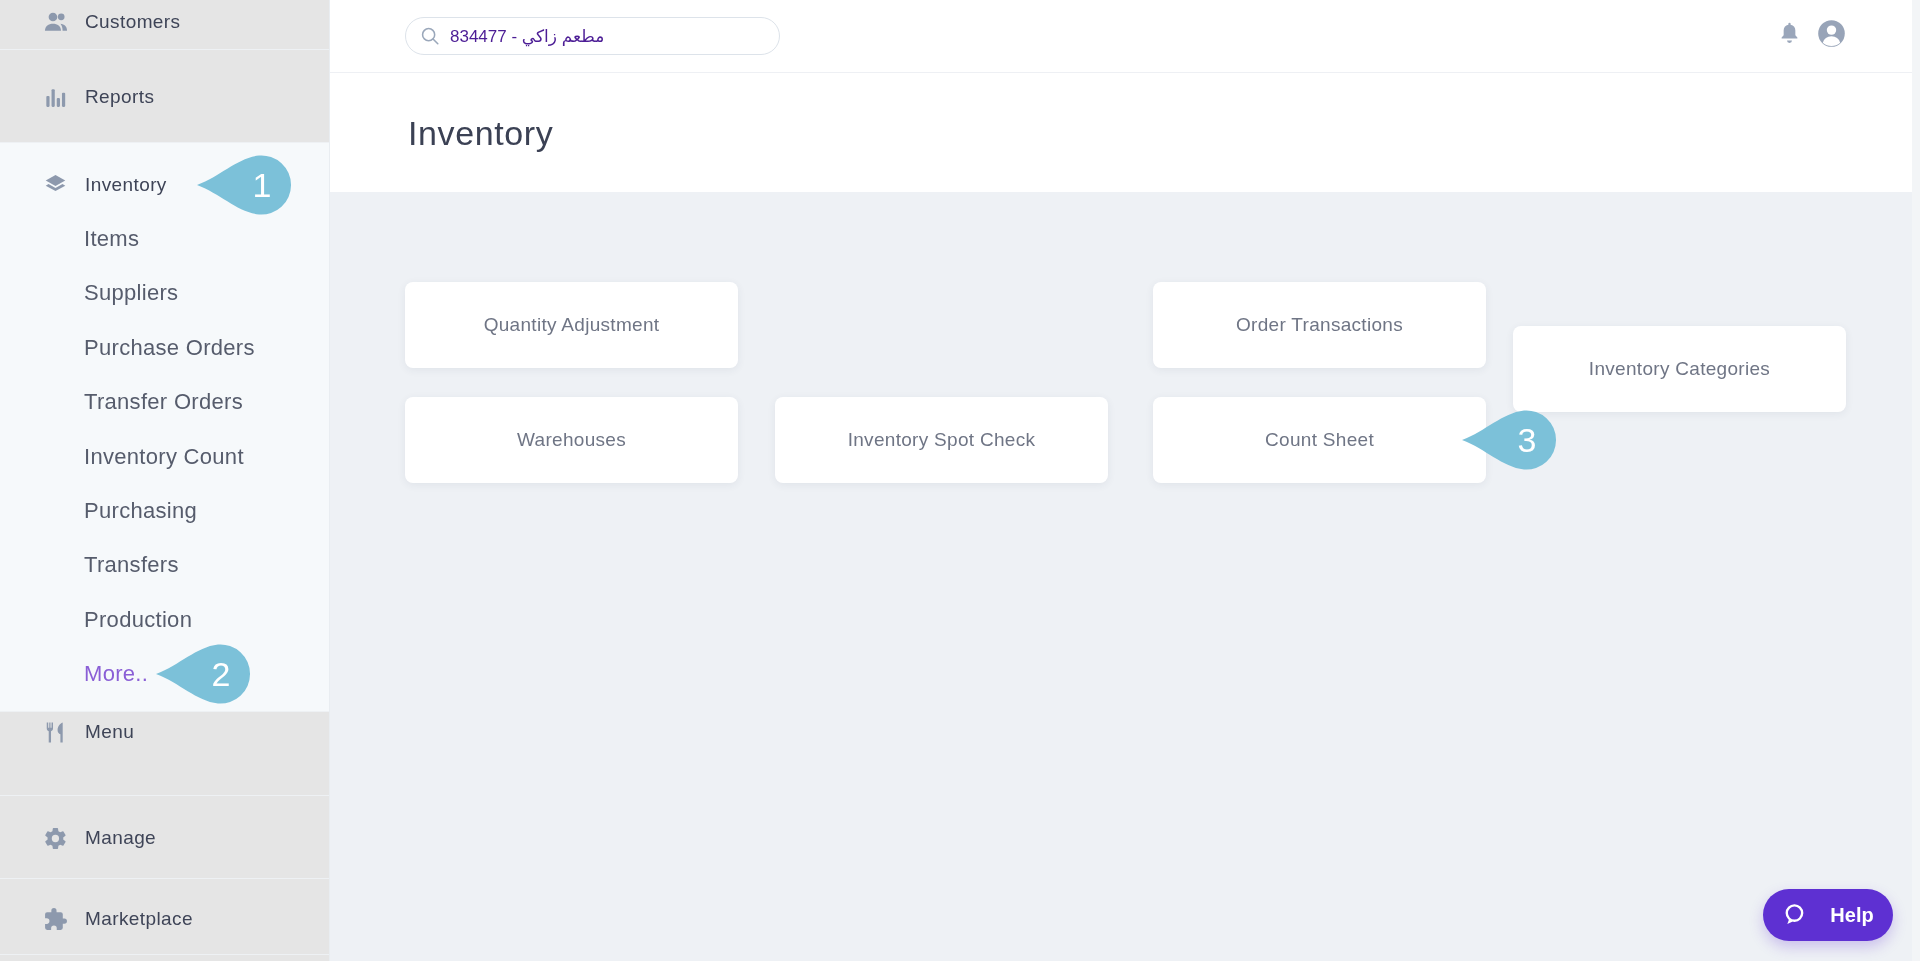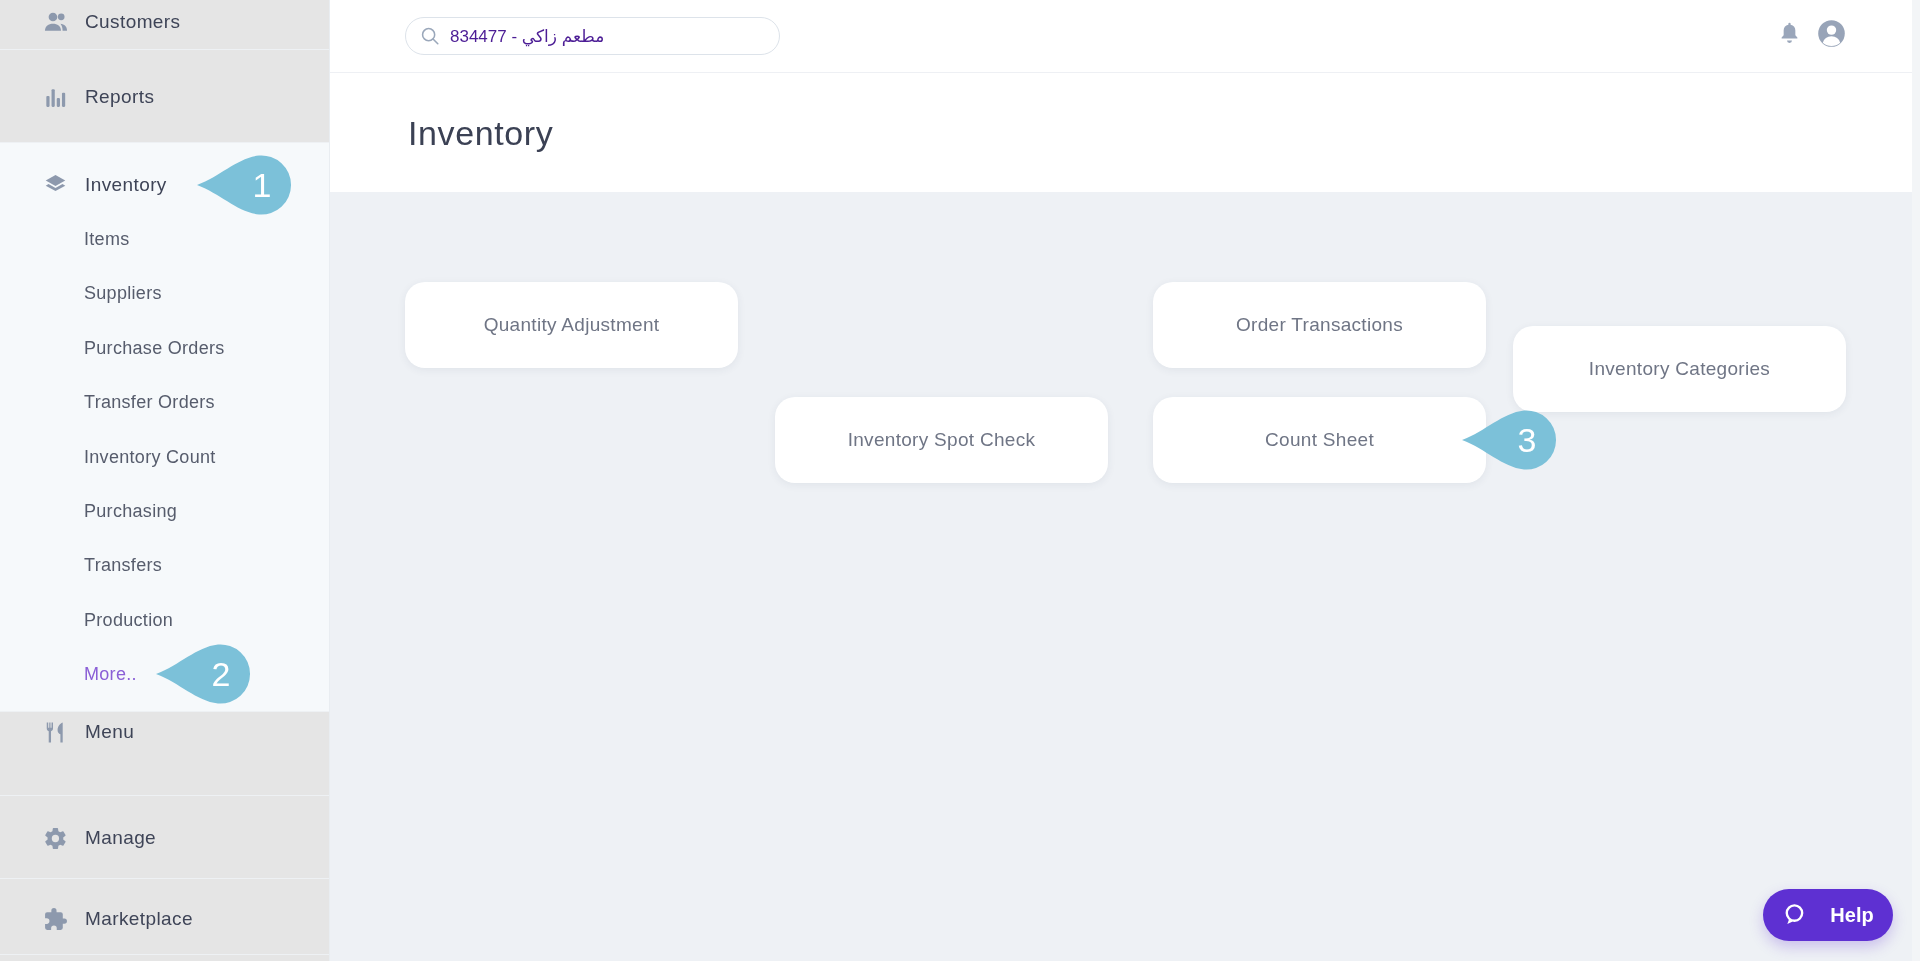--- a/index.html
+++ b/index.html
@@ -13,21 +13,21 @@
   .inv-group-bg { position:absolute; left:0; top:143px; width:329px; height:568px;
     background:#f6f9fb; }
   .side-divider { position:absolute; left:0; width:329px; height:1px; background:#eef1f4; }
   .nav-row { position:absolute; left:42px; height:40px; display:flex; align-items:center;
     gap:16px; transform:translateY(-50%); cursor:pointer; }
   .nav-row .nv-icon { width:27px; height:27px; flex:0 0 27px; display:flex;
     align-items:center; justify-content:center; }
   .nav-row .nv-label { font-size:19px; color:#3e4457; letter-spacing:.4px; white-space:nowrap; }
   .sub-row { position:absolute; left:84px; height:34px; display:flex; align-items:center;
     transform:translateY(-50%); cursor:pointer; }
-  .sub-row .nv-label { font-size:18px; color:#565c6c; font-weight:300; letter-spacing:.3px; white-space:nowrap; }
+  .sub-row .nv-label { font-size:22px; color:#565c6c; font-weight:300; letter-spacing:.3px; white-space:nowrap; }
   .sub-row .nv-label.more { color:#8a5fd6; }
 
   
   .topbar { position:absolute; left:330px; top:0; width:1590px; height:73px;
     background:#fff; border-bottom:1px solid #eef0f4; }
   .search-wrap { position:absolute; left:75px; top:17px; width:375px; height:38px; }
   .search-input { width:100%; height:100%; border:1px solid #dde3ea; border-radius:19px;
     padding:0 16px 0 44px; font-size:17px; color:#4c1d95; outline:none; background:#fff;
     font-family:"Liberation Sans","DejaVu Sans",sans-serif; }
   .search-glass { position:absolute; left:14px; top:8px; }
@@ -35,21 +35,21 @@
     border:none; cursor:pointer; padding:0; }
   .icon-btn.bell { left:1444px; top:20px; }
   .icon-btn.avatar { left:1486px; }
 
   .title-area { position:absolute; left:330px; top:73px; width:1590px; height:119px; background:#fff; }
   .page-title { position:absolute; left:78px; top:50%; transform:translateY(-50%);
     font-size:34px; font-weight:300; color:#3b4154; letter-spacing:.6px; }
 
   .content { position:absolute; left:330px; top:192px; width:1590px; height:769px;
     background:#eef1f5; }
-  .card { position:absolute; width:333px; height:86px; background:#fff; border-radius:20px;
+  .card { position:absolute; width:333px; height:86px; background:#fff; border-radius:8px;
     box-shadow:0 2px 8px rgba(46,63,87,.07); display:flex; align-items:center;
     justify-content:center; cursor:pointer; }
   .card span { font-size:19px; color:#6f7585; font-weight:300; letter-spacing:.3px; }
   .r1 { top:90px; } .r2 { top:205px; }
   .c1 { left:75px; } .c2 { left:445px; } .c3 { left:815px;margin-left:8px; } .c4 { left:1183px;margin-top:44px; }
 
   
   .help-btn { position:absolute; right:27px; bottom:20px; width:130px; height:52px;
     border:none; border-radius:26px; background:#5e30d2; color:#fff; display:flex;
     align-items:center; justify-content:center; gap:22px; cursor:pointer;
@@ -200,20 +200,23 @@
   <main class="content">
     <div class="card r1 c1">
       <span>Quantity Adjustment</span>
     </div>
     <div class="card r1 c3">
       <span>Order Transactions</span>
     </div>
     <div class="card r1 c4">
       <span>Inventory Categories</span>
     </div>
+    <div class="card r2 c1">
+      <span>Warehouses</span>
+    </div>
     <div class="card r2 c2">
       <span>Inventory Spot Check</span>
     </div>
     <div class="card r2 c3">
       <span>Count Sheet</span>
     </div>
   </main>
 
   <button class="help-btn">
     <svg width="26" height="26" viewBox="0 0 24 24">

